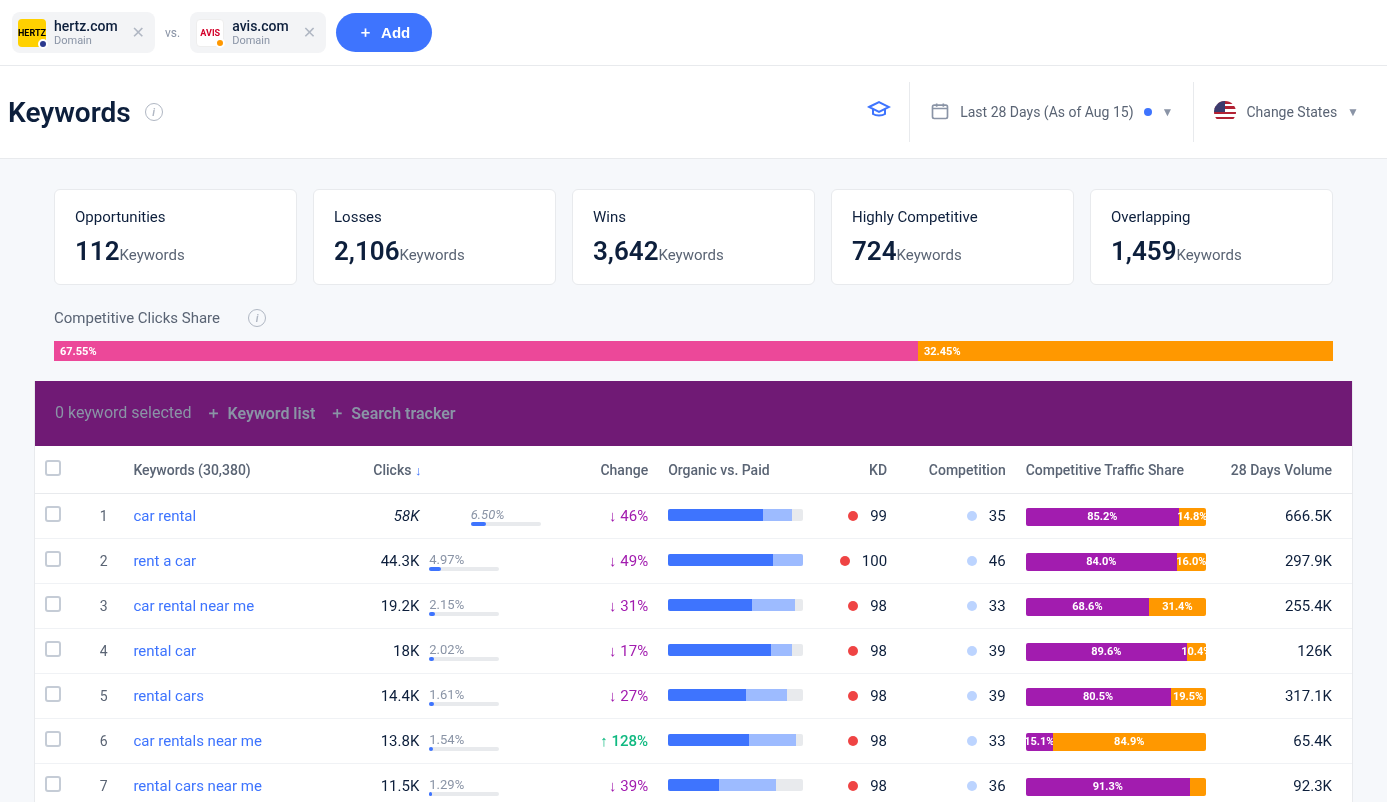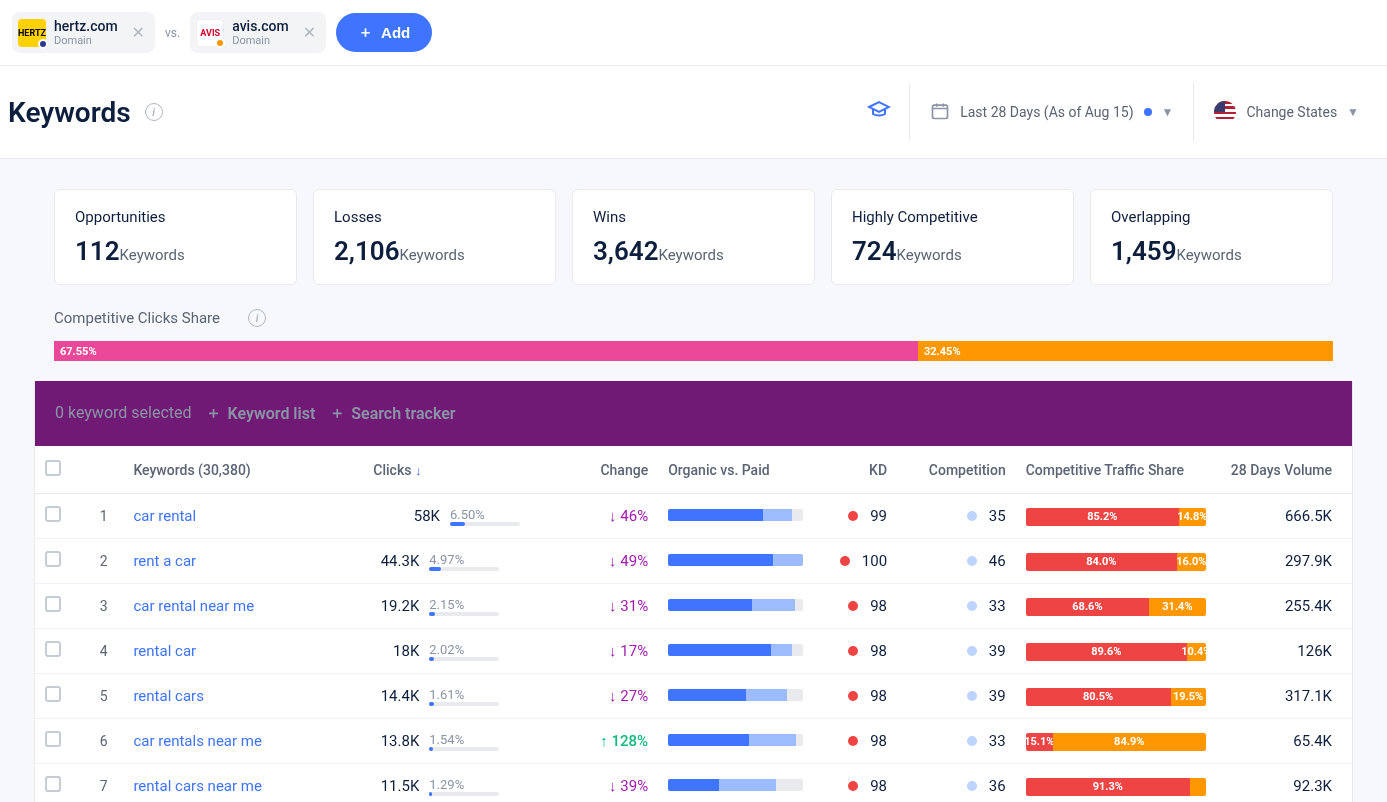--- a/index.html
+++ b/index.html
@@ -58,21 +58,21 @@
   .pct-bar-fill { position: absolute; left: 0; top: 0; height: 100%; background: #3e74fe; border-radius: 2px; }
   .change-down { color: #a21caf; font-weight: 400; }
   .change-up { color: #10b981; font-weight: 500; }
   .ovp-bar { width: 135px; height: 12px; background: #e8eaed; display: inline-flex; border-radius: 2px; overflow: hidden; }
   .ovp-a { background: #3e74fe; }
   .ovp-b { background: #9dbbff; }
   .kd-cell { display: inline-flex; align-items: center; gap: 12px; justify-content: space-between; }
   .dot-red { width: 10px; height: 10px; border-radius: 50%; background: #ef4444; }
   .dot-lblue { width: 10px; height: 10px; border-radius: 50%; background: #bcd4ff; }
   .cts-bar { width: 180px; height: 18px; display: inline-flex; font-size: 11px; font-weight: 700; color: #fff; border-radius: 2px; overflow: hidden; }
-  .cts-a { background: #ef4444; display: flex; align-items: center; justify-content: center; }
+  .cts-a { background: #a21caf; display: flex; align-items: center; justify-content: center; }
   .cts-b { background: #ff9800; display: flex; align-items: center; justify-content: center; }
   .sort-arrow { color: #3e74fe; font-size: 13px; }
   .col-checkbox { width: 50px; }
   .col-idx { width: 40px; }
   .col-kw { width: 250px; }
   .col-clicks { width: 190px; }
   .col-change { width: 110px; }
   .col-ovp { width: 160px; }
   .col-kd { width: 80px; }
   .col-comp { width: 120px; }
@@ -224,21 +224,21 @@
           <th class="left col-cts"><span>Competitive Traffic Share</span></th>
           <th class="col-vol"><span>28 Days Volume</span></th>
         </tr>
       </thead>
       <tbody id="tbody">
           <tr>
     <td class="left col-checkbox"><span class="cb"></span></td>
     <td class="center col-idx"><span class="idx">1</span></td>
     <td class="left col-kw"><a class="kw-link">car rental</a></td>
     <td class="left col-clicks">
-      <div class="clicks-cell" style="justify-content:center;">
+      <div class="clicks-cell" style="justify-content:space-between;font-style:italic;">
         <span style="min-width:46px;text-align:right;">58K</span>
         <div>
           <div class="clicks-pct">6.50%</div>
           <div class="pct-bar">
                     <div class="pct-bar-fill" style="width:22%"></div>
                   </div>
         </div>
       </div>
     </td>
     <td class="col-change"><span class="change-down">↓ 46%</span></td>

